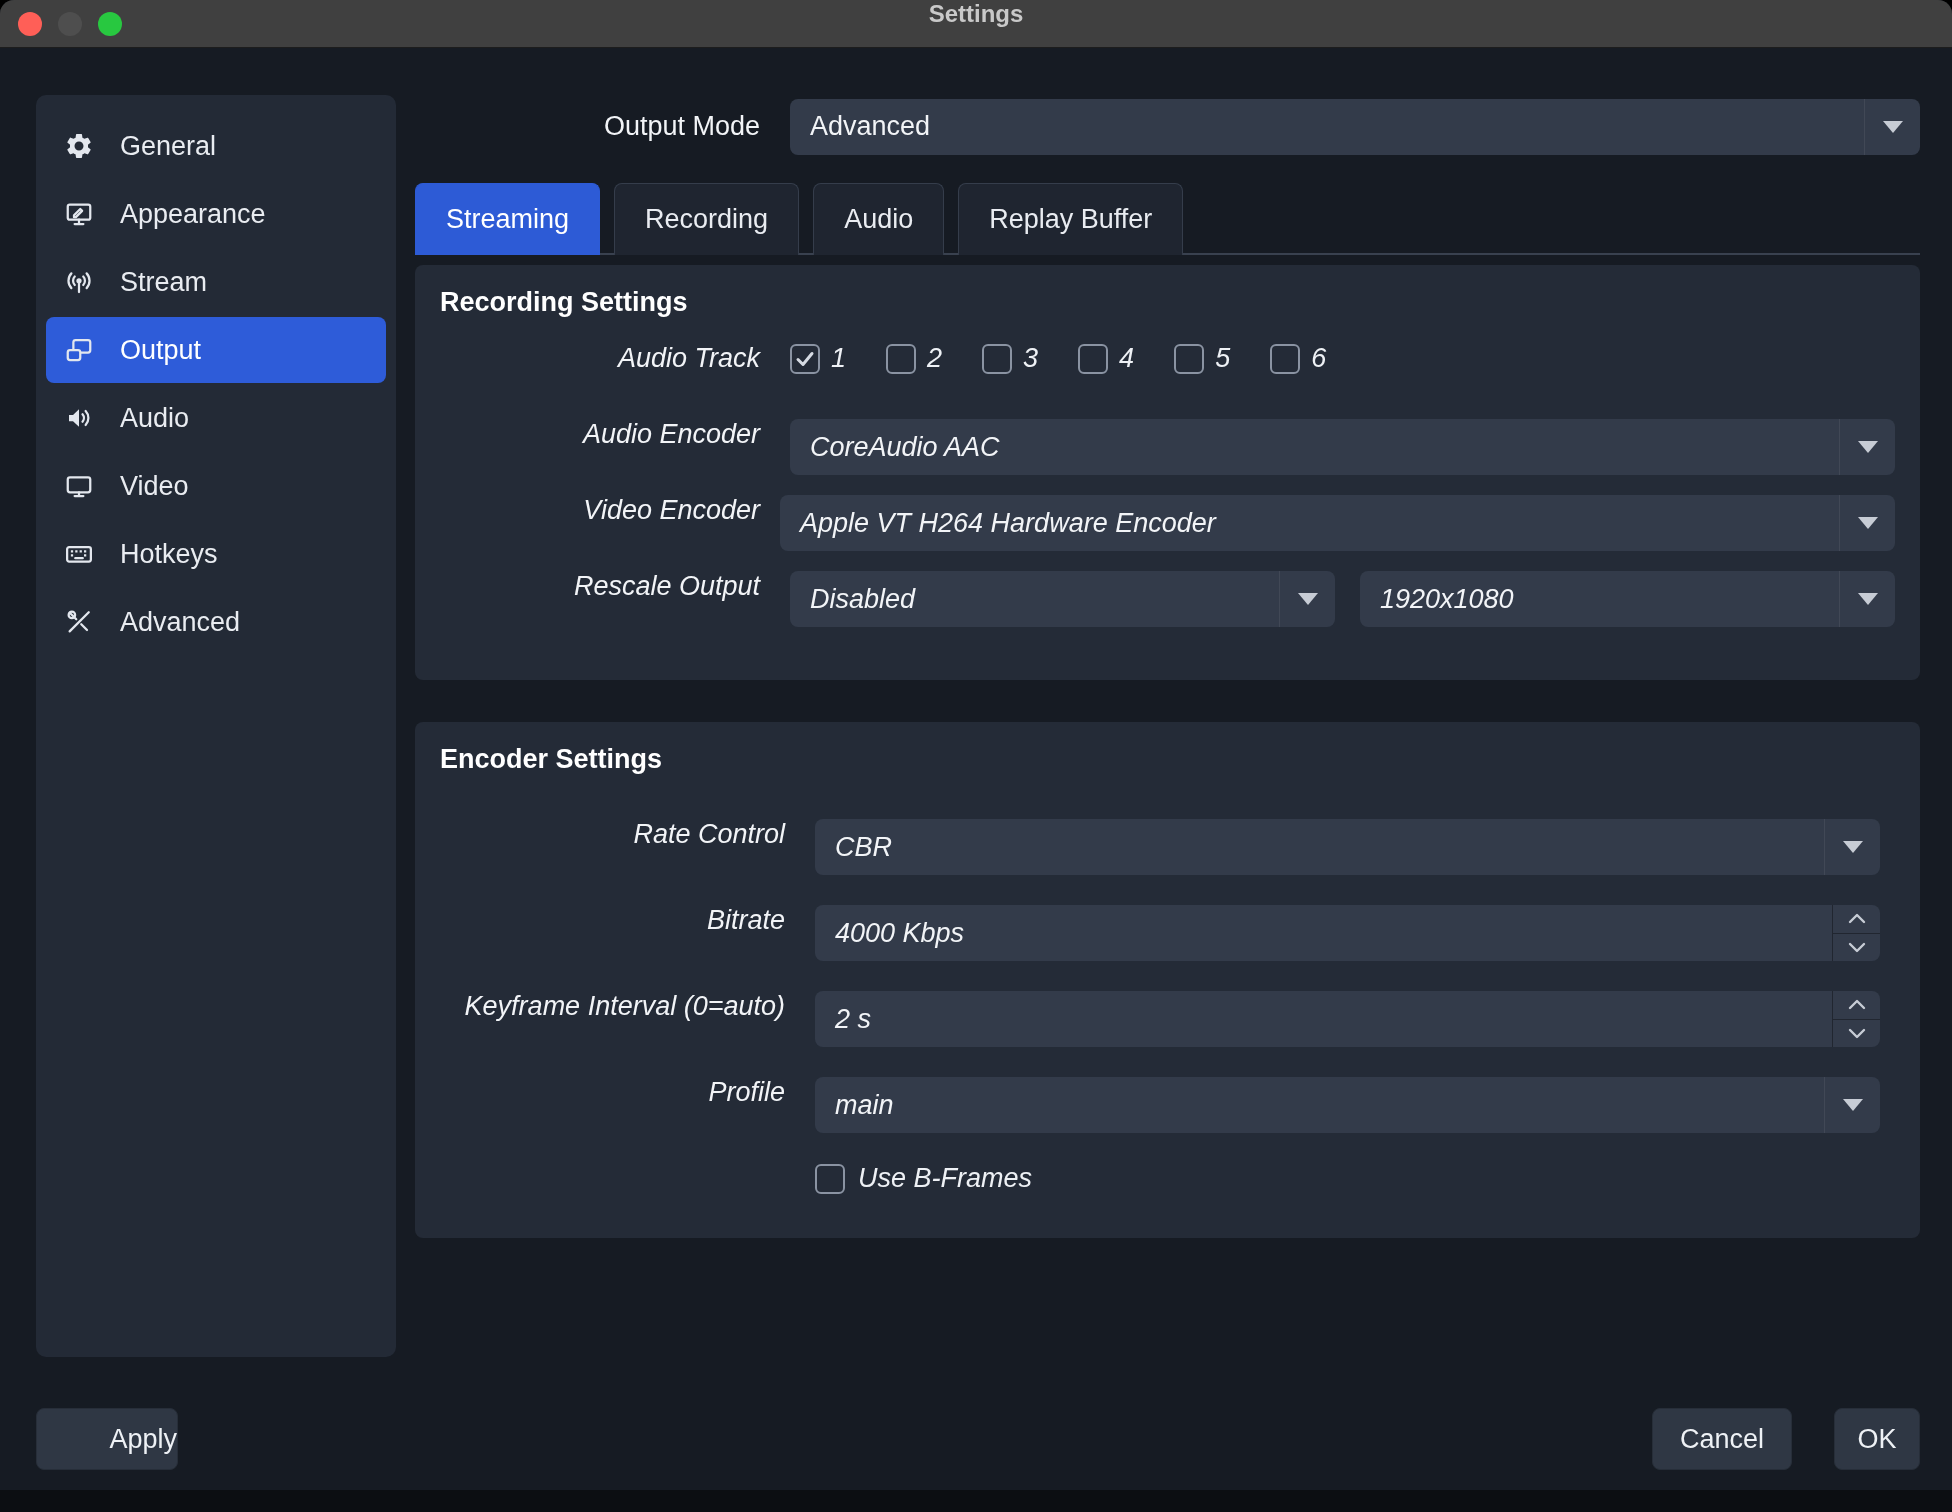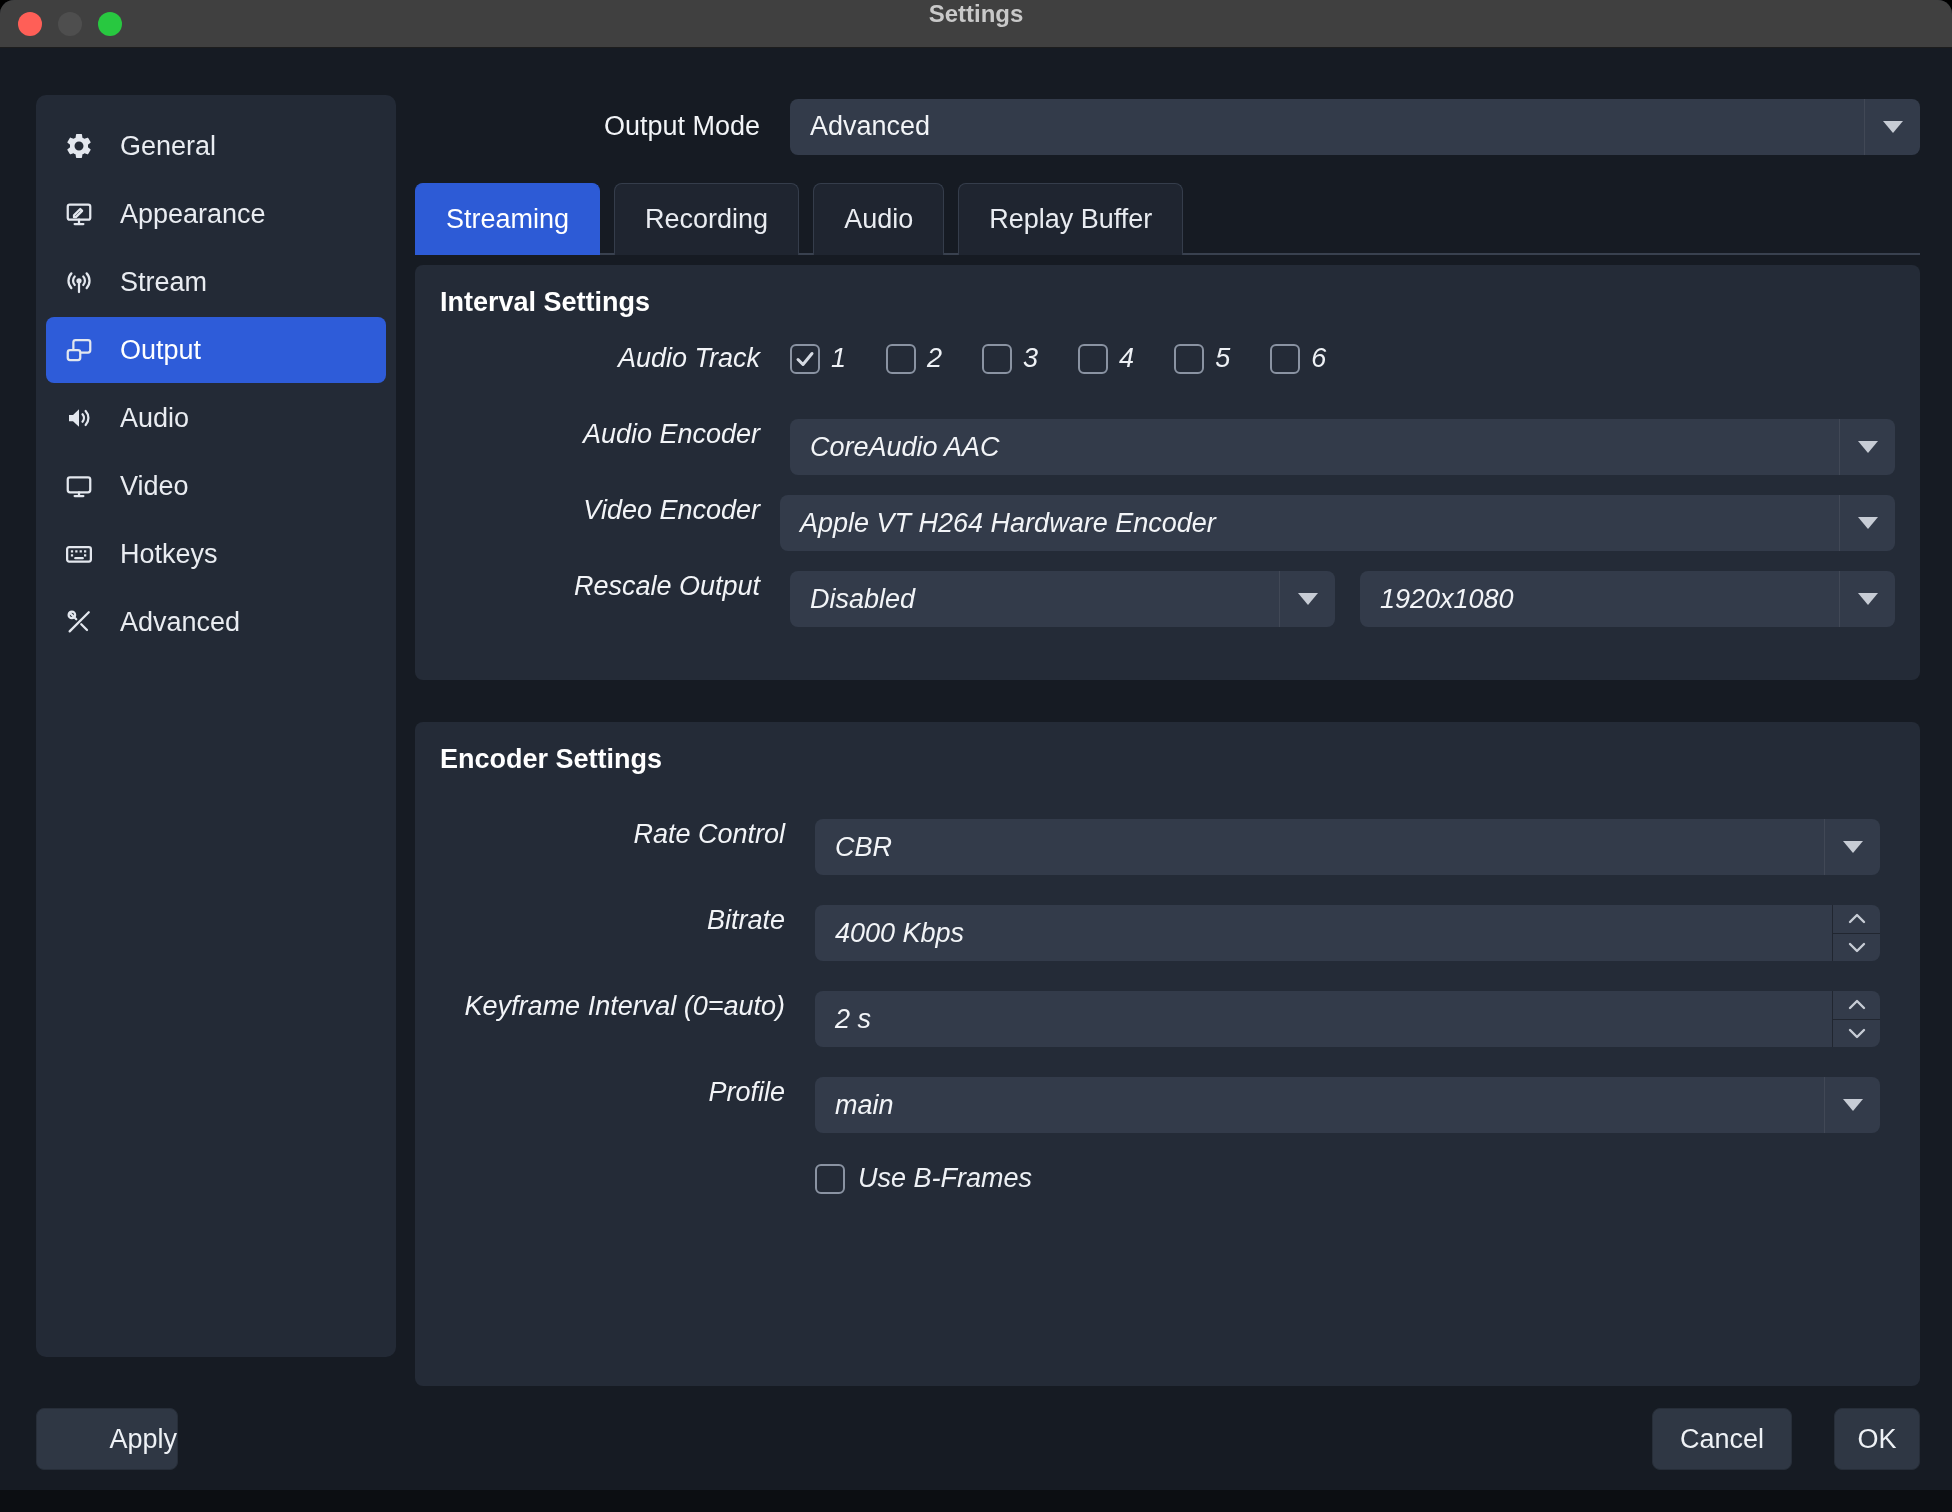--- a/index.html
+++ b/index.html
@@ -75,21 +75,21 @@
     border-radius:8px 8px 0 0; position:relative; z-index:2; cursor:default;
   }
   .tab.active { background:#2d5bd6; border-color:#2d5bd6; color:#ffffff; }
 
   
   .groupbox {
     position:absolute; left:415px; width:1505px;
     background:#242b37; border-radius:8px; padding:22px 25px 0 25px;
   }
   .groupbox.streaming { top:265px; height:415px; }
-  .groupbox.encoder   { top:722px; height:664px; padding-right:40px; }
+  .groupbox.encoder   { top:722px; height:516px; padding-right:40px; }
   .group-title { font-size:27px; font-weight:bold; color:#ffffff; }
 
   .g-row { display:flex; align-items:flex-start; height:56px; margin-top:20px;font-style:italic; }
   .g-label { width:335px; text-align:right; padding-right:15px; flex:none; font-size:27px; color:#f2f4f7; }
   .groupbox.streaming .g-row.first { margin-top:25px; }
   .groupbox.encoder .g-label { width:360px; }
   .groupbox.encoder .g-row { margin-top:30px; }
   .groupbox.encoder .g-row.first { margin-top:44px; }
 
   
@@ -257,21 +257,21 @@
       </div>
     <div class="tab">
         <span>Audio</span>
       </div>
     <div class="tab">
         <span>Replay Buffer</span>
       </div>
   </div>
 
   <div class="groupbox streaming">
-    <div class="group-title">Interval Settings</div>
+    <div class="group-title">Recording Settings</div>
 
     <div class="g-row first">
       <span class="g-label">Audio Track</span>
       <div style="display:flex; align-items:center; margin-left:15px;">
         <span class="track-item">
           <span class="cb checked">
               <svg viewBox="0 0 22 22">
                 <path d="M4 11.5l5 5 9-11" stroke="#d6dbe3" stroke-width="3" fill="none" stroke-linecap="round" stroke-linejoin="round"></path>
               </svg>
             </span>

